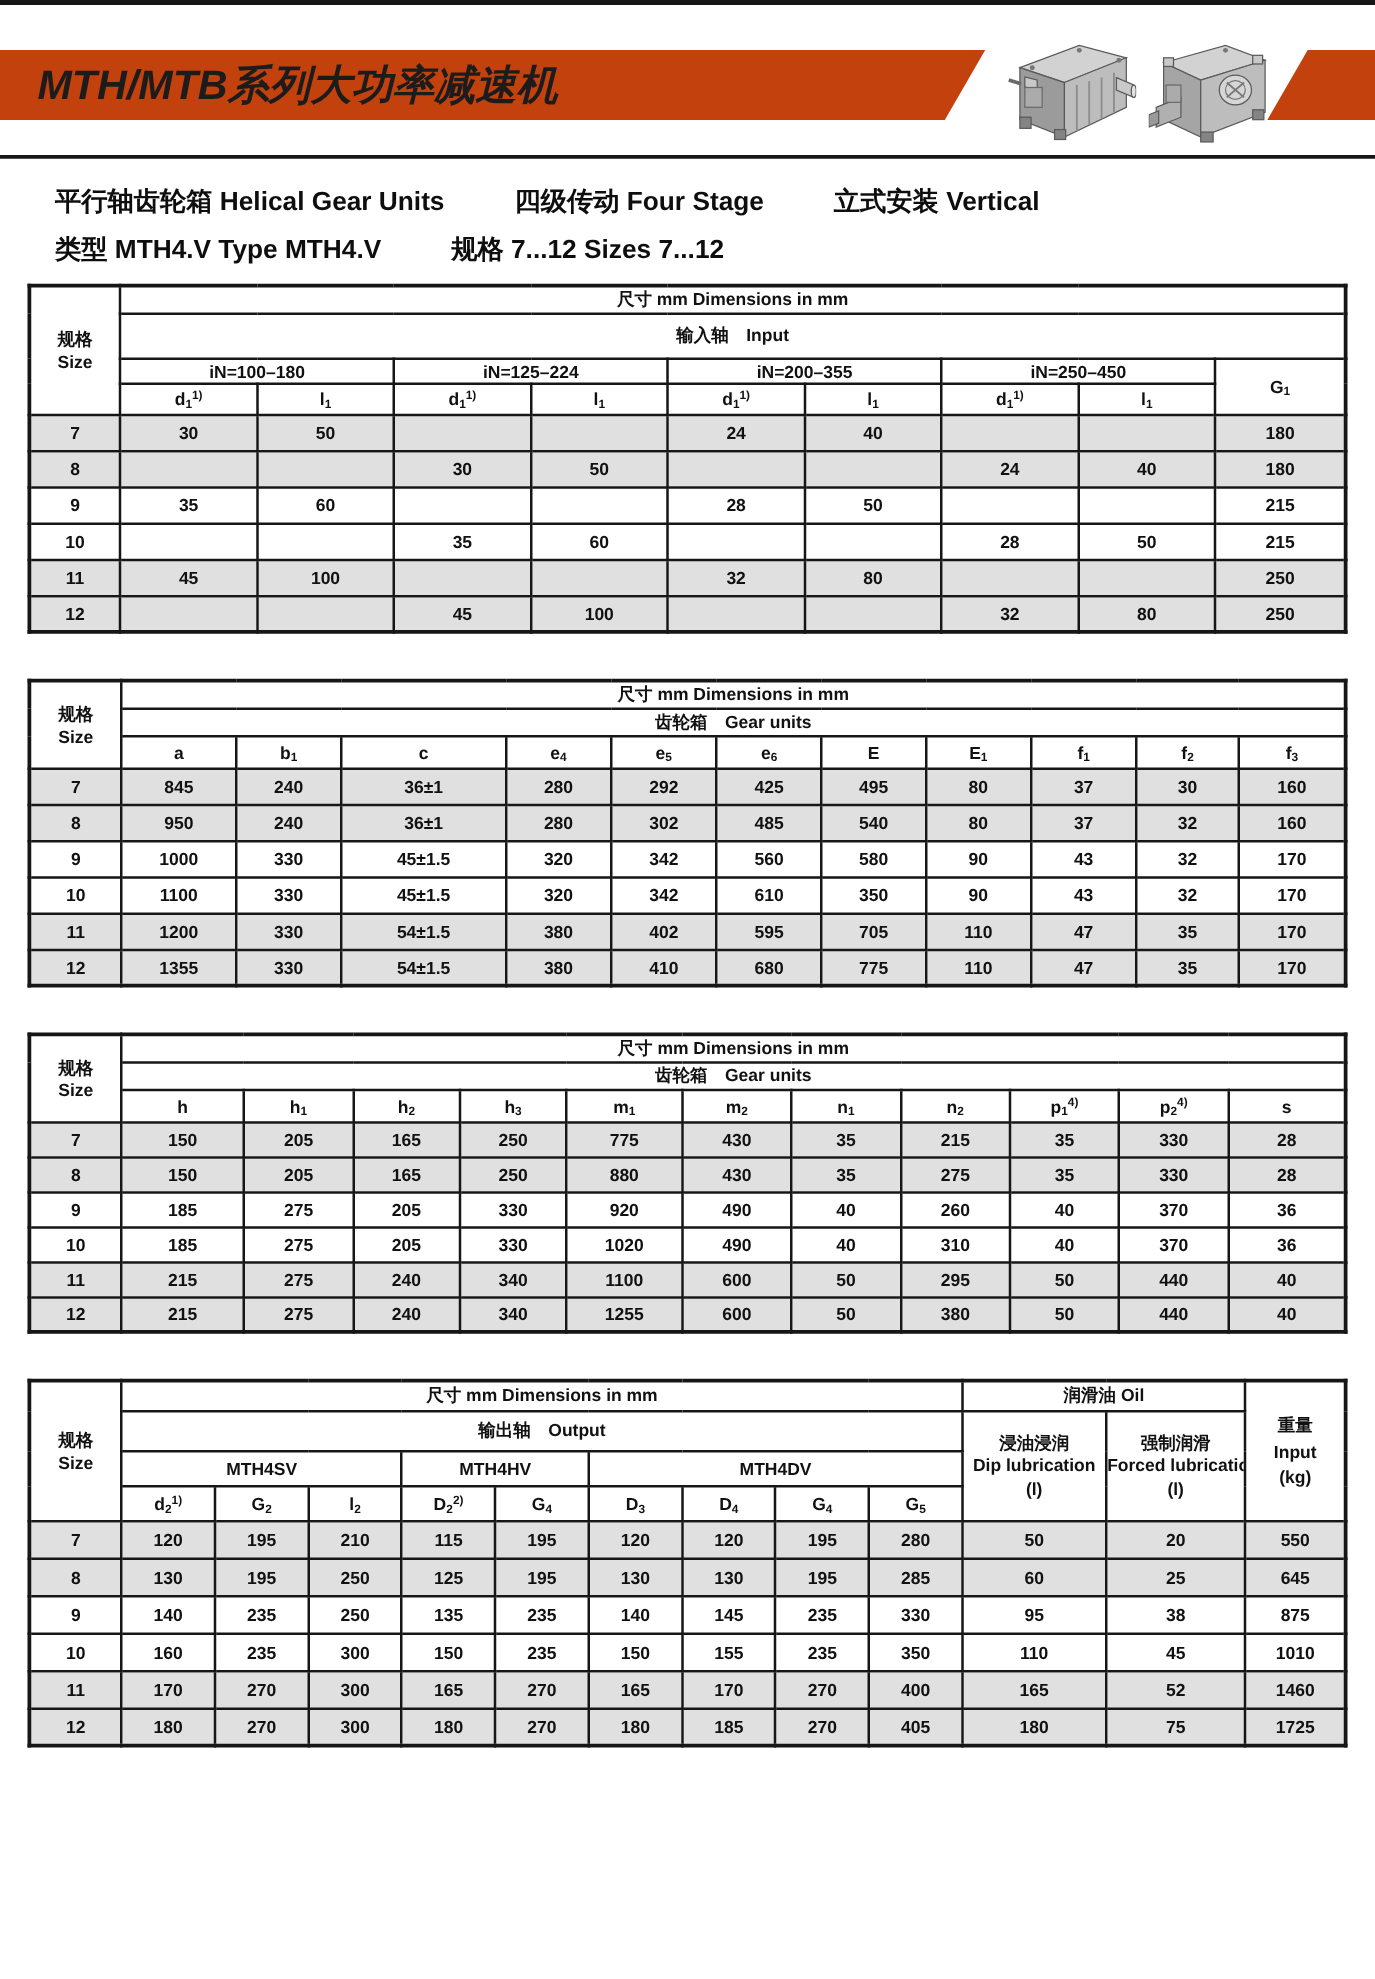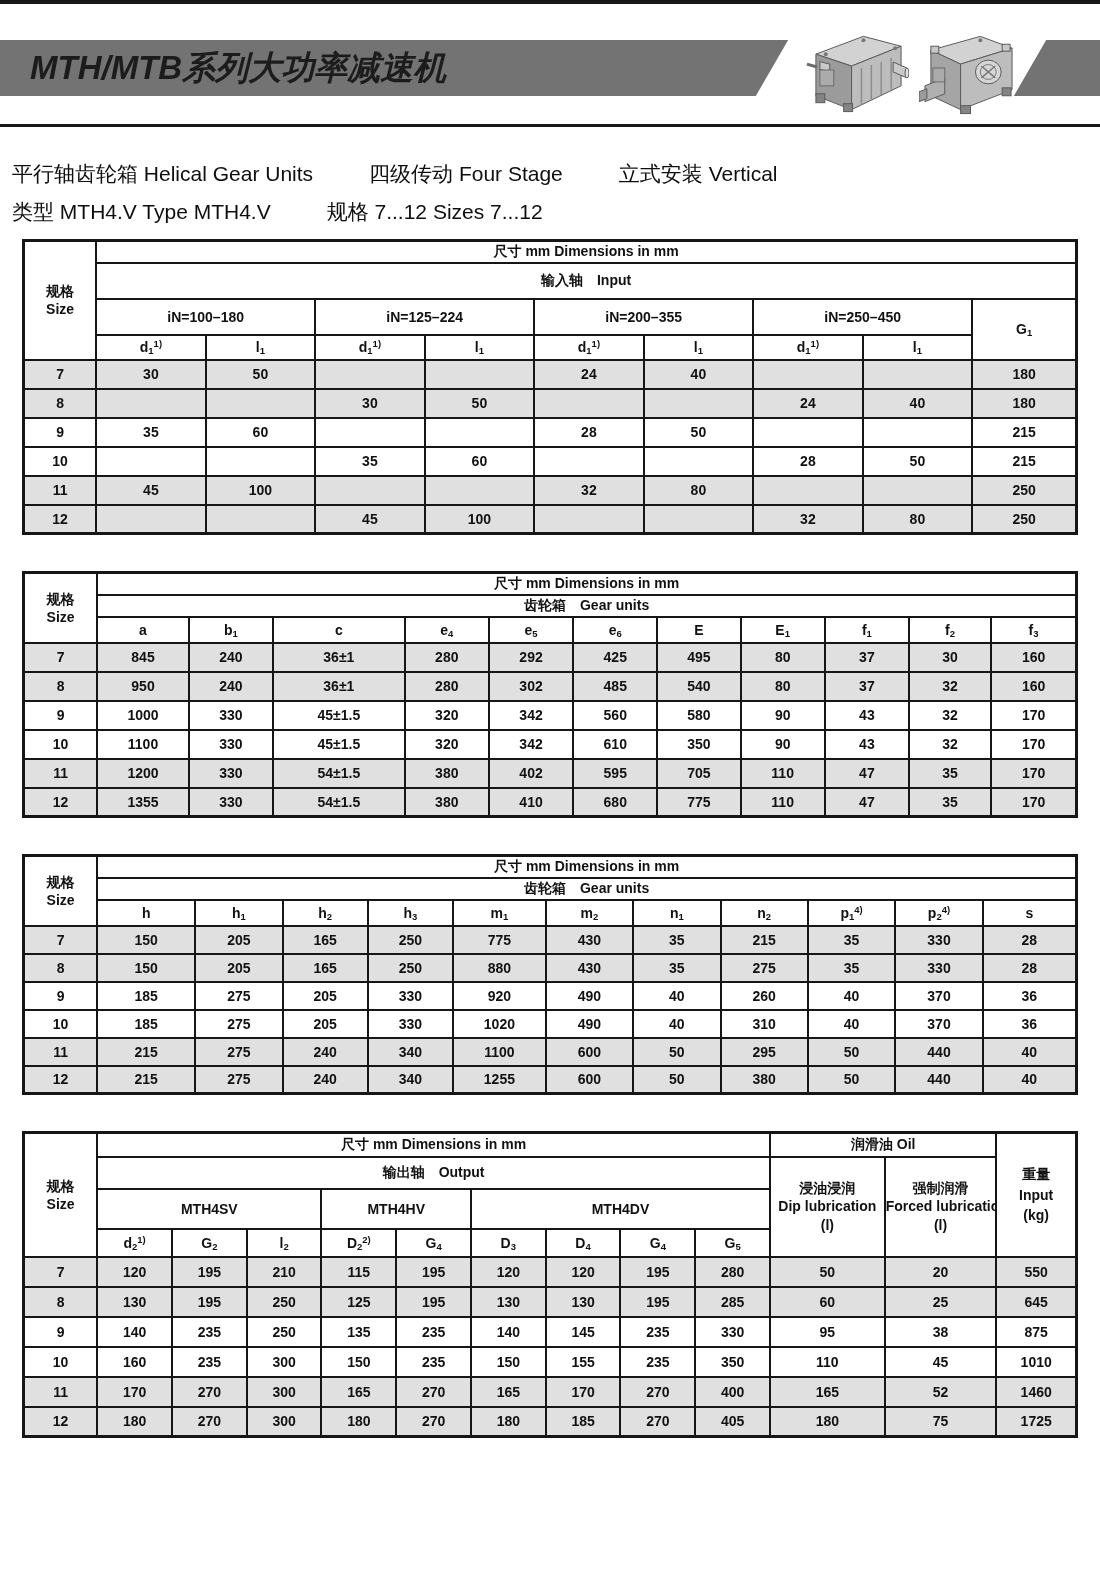--- a/index.html
+++ b/index.html
@@ -3,33 +3,33 @@
 <meta charset="utf-8">
 <style>
   html,body{margin:0;padding:0;}
   body{
     width:1100px;height:1583px;background:#ffffff;position:relative;
     font-family:"Liberation Sans","DejaVu Sans",sans-serif;color:#111;
     overflow:hidden;
   }
   .topbar{height:4px;background:#161616;}
   
-  .banner{position:relative;margin-top:36px;height:56px;background:#737373;}
+  .banner{position:relative;margin-top:36px;height:56px;background:#c2410c;}
   .banner h1{
     margin:0;padding-left:30px;font-size:33px;line-height:56px;
     font-style:italic;font-weight:bold;color:#1c1c1c;white-space:nowrap;
   }
   .slash-white{
     position:absolute;top:0;left:772px;width:258px;height:56px;
     background:#ffffff;transform:skewX(-30deg);
   }
   .gear-art{position:absolute;top:-18px;left:806px;width:212px;height:96px;display:flex;gap:10px;align-items:center;}
   .rule{height:3px;background:#161616;margin-top:28px;}
   
-  .subtitles{padding:22px 0 0 12px;font-weight:normal;font-size:21px;color:#0e0e0e;margin-top:12px;}
+  .subtitles{padding:22px 0 0 44px;font-weight:bold;font-size:21px;color:#0e0e0e;}
   .subtitle-row{display:flex;gap:56px;line-height:26px;white-space:nowrap;}
   .subtitle-row.second{margin-top:12px;}
   
   .tbl{margin:0 22px;}
   .tbl.first{margin-top:14px;}
   .tbl.gap{margin-top:36px;}
   table{border-collapse:collapse;width:100%;table-layout:fixed;border:3px solid #161616;}
   th,td{
     border:2px solid #161616;text-align:center;vertical-align:middle;
     padding:0;font-weight:bold;font-size:14px;color:#111;
@@ -124,21 +124,21 @@
             <div class="multi-line">
               <div>规格</div>
               <div>Size</div>
             </div>
           </th>
           <th colspan="9"><span>尺寸 mm Dimensions in mm</span></th>
         </tr>
         <tr style="height: 36px;">
           <th colspan="9"><span>输入轴　Input</span></th>
         </tr>
-        <tr style="height: 36px;">
+        <tr style="height: 20px;">
           <th colspan="2"><span>iN=100–180</span></th>
           <th colspan="2"><span>iN=125–224</span></th>
           <th colspan="2"><span>iN=200–355</span></th>
           <th colspan="2"><span>iN=250–450</span></th>
           <th rowspan="2"><span>G</span><sub>1</sub></th>
         </tr>
         <tr style="height: 25px;">
           <th><span>d</span><sub>1</sub><sup>1)</sup></th>
           <th><span>l</span><sub>1</sub></th>
           <th><span>d</span><sub>1</sub><sup>1)</sup></th>
@@ -532,21 +532,21 @@
             </div>
           </th>
           <th rowspan="3">
             <div class="multi-line">
               <div>强制润滑</div>
               <div>Forced lubrication</div>
               <div>(l)</div>
             </div>
           </th>
         </tr>
-        <tr style="height: 40px;">
+        <tr style="height: 28px;">
           <th colspan="3"><span>MTH4SV</span></th>
           <th colspan="2"><span>MTH4HV</span></th>
           <th colspan="4"><span>MTH4DV</span></th>
         </tr>
         <tr style="height: 28px;">
           <th><span>d</span><sub>2</sub><sup>1)</sup></th>
           <th><span>G</span><sub>2</sub></th>
           <th><span>l</span><sub>2</sub></th>
           <th><span>D</span><sub>2</sub><sup>2)</sup></th>
           <th><span>G</span><sub>4</sub></th>

